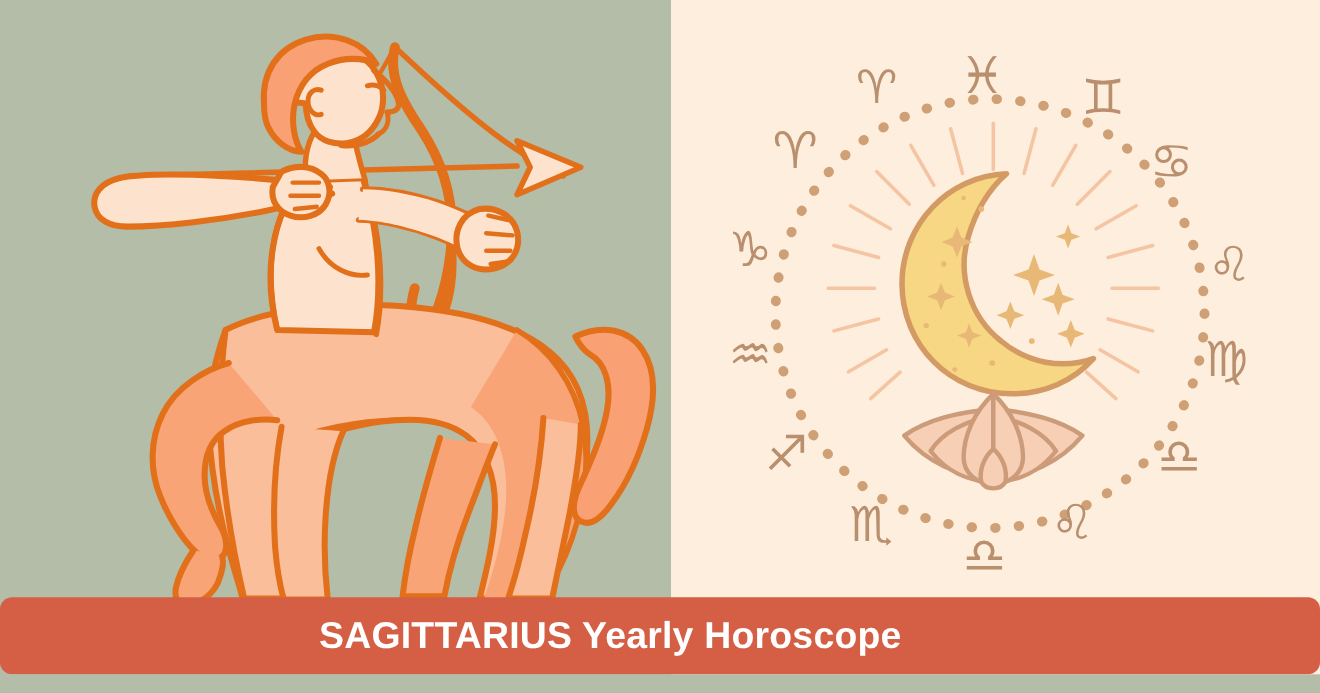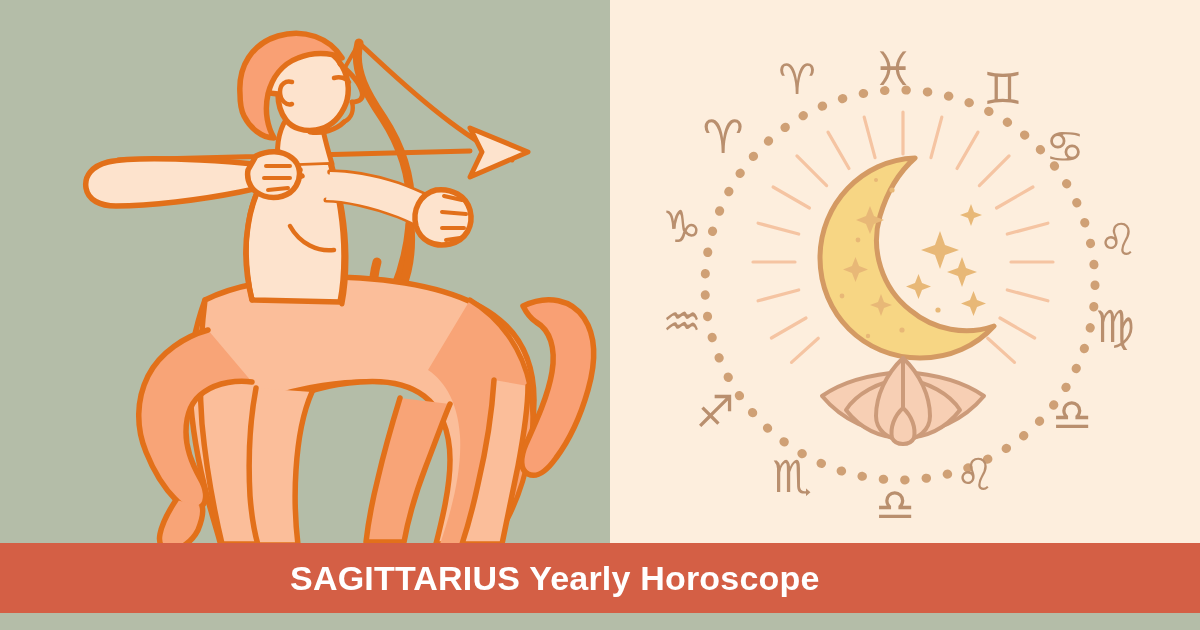--- a/index.html
+++ b/index.html
@@ -17,21 +17,21 @@
   }
   .panel-right{
     position:absolute;left:610px;top:0;width:590px;height:630px;
     background:#fdeedd;
   }
 
   
   .banner{
     position:absolute;left:0;top:543px;width:1200px;height:70px;
     background:#d45f45;
-    display:flex;align-items:center;
+    display:flex;align-items:center;border-radius:11px;
   }
   .banner-text{
     margin-left:290px;
     color:#ffffff;
     font-size:34px;
     font-weight:bold;
     letter-spacing:0.2px;
     white-space:nowrap;
     line-height:1;
   }

